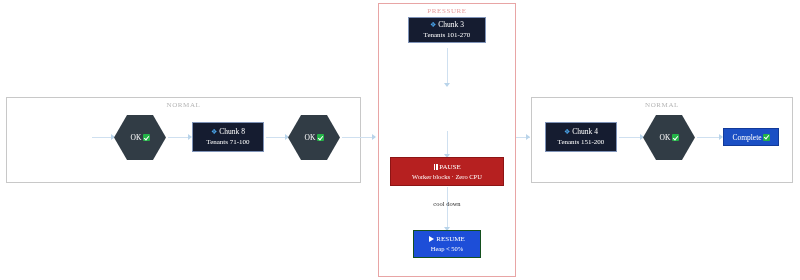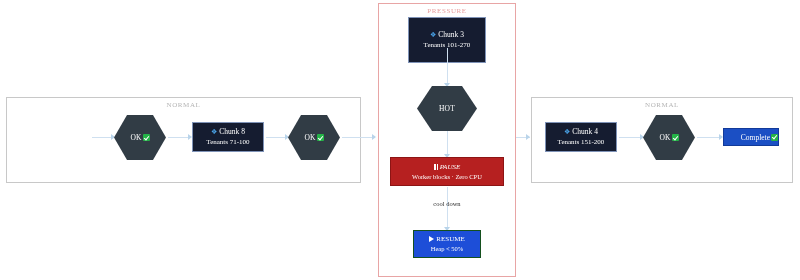--- a/index.html
+++ b/index.html
@@ -95,21 +95,20 @@
   
   .pause {
     background: #b62020;
     border: 1px solid #8d1414;
     color: #ffffff;
   }
   .pause .line1 {
     font-size: 7px;
     line-height: 9px;
     white-space: nowrap;
-    font-style: italic;
   }
   .pause .line2 {
     font-size: 6.5px;
     line-height: 9px;
     white-space: nowrap;
   }
 
   
   .resume {
     background: #1d4ed8;
@@ -125,21 +124,20 @@
     font-size: 6.5px;
     line-height: 9px;
     white-space: nowrap;
   }
 
   
   .complete {
     background: #1b4fc4;
     border: 1px solid #123a99;
     color: #ffffff;
-    align-items: flex-end;
   }
   .complete .line1 {
     font-size: 7.5px;
     white-space: nowrap;
     display: flex;
     align-items: center;
     gap: 1px;
   }
 
   
@@ -270,33 +268,30 @@
 
   <div class="edge-h" style="left:342px; top:137px; width:20px;"></div>
 
   <div class="edge-h" style="left:361px; top:137px; width:14px;"></div>
   <div class="arrow-r" style="left:372px; top:134px;"></div>
 
   <div class="group pressure" style="left:378px; top:3px; width:138px; height:274px;">
     <div class="group-label">PRESSURE</div>
   </div>
 
-  <div class="node chunk" style="left:408px; top:17px; width:78px; height:46px;">
+  <div class="node chunk" style="left:408px; top:17px; width:78px; height:26px;">
     <div class="line1">
       <span class="dot">❖</span><span>Chunk 3</span>
     </div>
     <div class="line2">Tenants 101-270</div>
   </div>
 
   <div class="edge-v" style="left:447px; top:48px; height:36px;"></div>
   <div class="arrow-d" style="left:444px; top:83px;"></div>
 
-  <div class="node hex" style="left:417px; top:86px; width:60px; height:45px;">
-    <div class="hex-label">HOT</div>
-  </div>
 
   <div class="edge-v" style="left:447px; top:131px; height:25px;"></div>
   <div class="arrow-d" style="left:444px; top:154px;"></div>
 
   <div class="node pause" style="left:390px; top:157px; width:114px; height:29px;">
     <div class="line1">
       <span class="pause-glyph"></span><span>PAUSE</span>
     </div>
     <div class="line2">Worker blocks · Zero CPU</div>
   </div>

